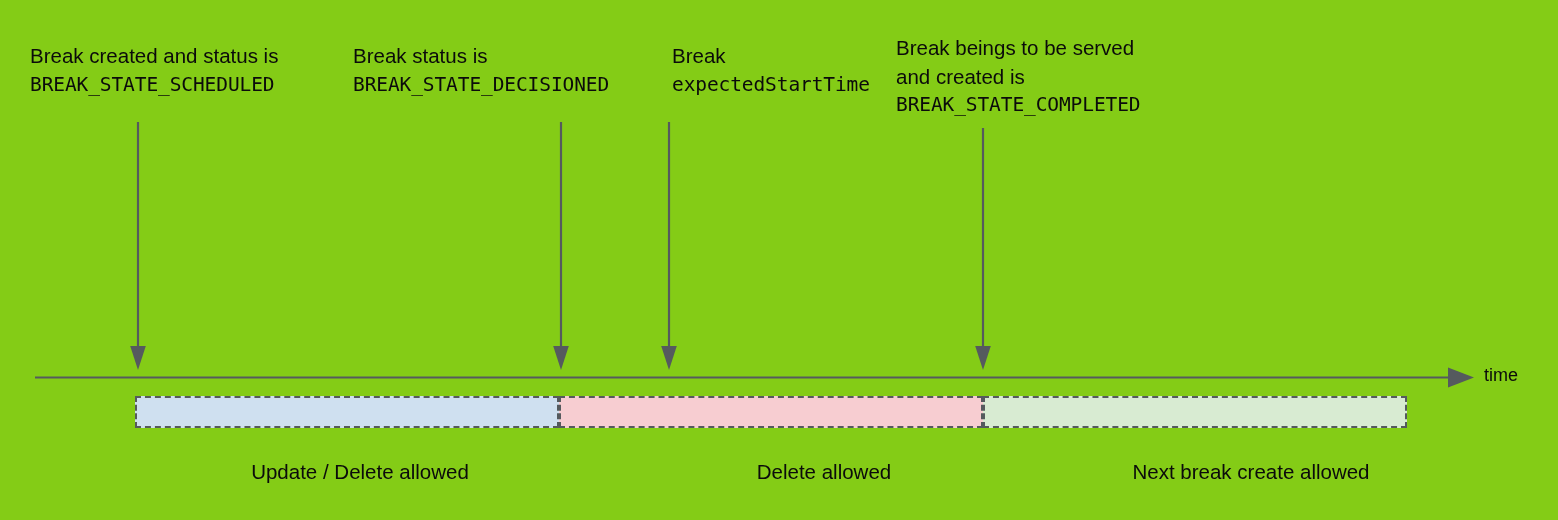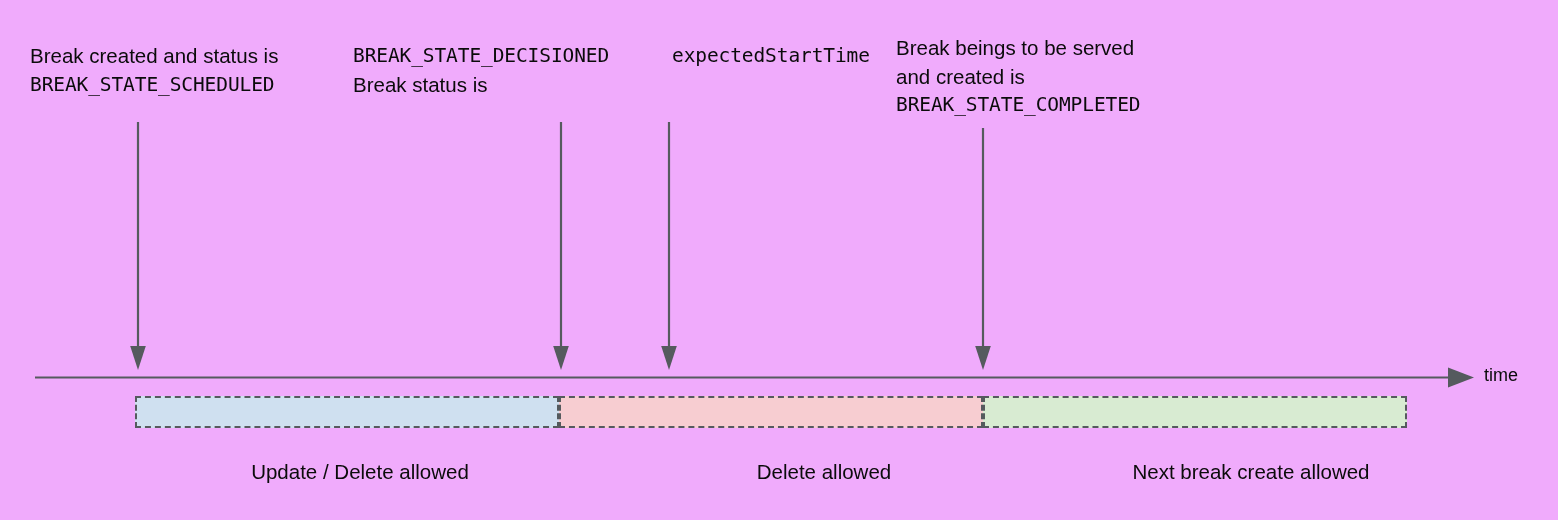--- a/index.html
+++ b/index.html
@@ -4,21 +4,21 @@
 <style>
   html, body {
     margin: 0;
     padding: 0;
     background: #ffffff;
   }
   #canvas {
     position: relative;
     width: 1558px;
     height: 520px;
-    background: #f0abfc;
+    background: #84cc16;
     overflow: hidden;
     font-family: "Liberation Sans", sans-serif;
   }
 
   
   .annotation {
     position: absolute;
     color: #0b0b0b;
     font-size: 20.5px;
     line-height: 28.5px;
@@ -82,25 +82,26 @@
 <body>
 
 <div id="canvas">
 
   <div class="annotation" style="left:30px; top:42px;">
     <span class="ln">Break created and status is</span>
     <span class="ln mono">BREAK_STATE_SCHEDULED</span>
   </div>
 
   <div class="annotation" style="left:353px; top:42px;">
+    <span class="ln">Break status is</span>
     <span class="ln mono">BREAK_STATE_DECISIONED</span>
-    <span class="ln">Break status is</span>
   </div>
 
   <div class="annotation" style="left:672px; top:42px;">
+    <span class="ln">Break</span>
     <span class="ln mono">expectedStartTime</span>
   </div>
 
   <div class="annotation" style="left:896px; top:34px;">
     <span class="ln">Break beings to be served</span>
     <span class="ln">and created is</span>
     <span class="ln mono">BREAK_STATE_COMPLETED</span>
   </div>
 
   <svg class="v-arrow" style="left:125px; top:120px;" width="26" height="255" viewBox="0 0 26 255">

